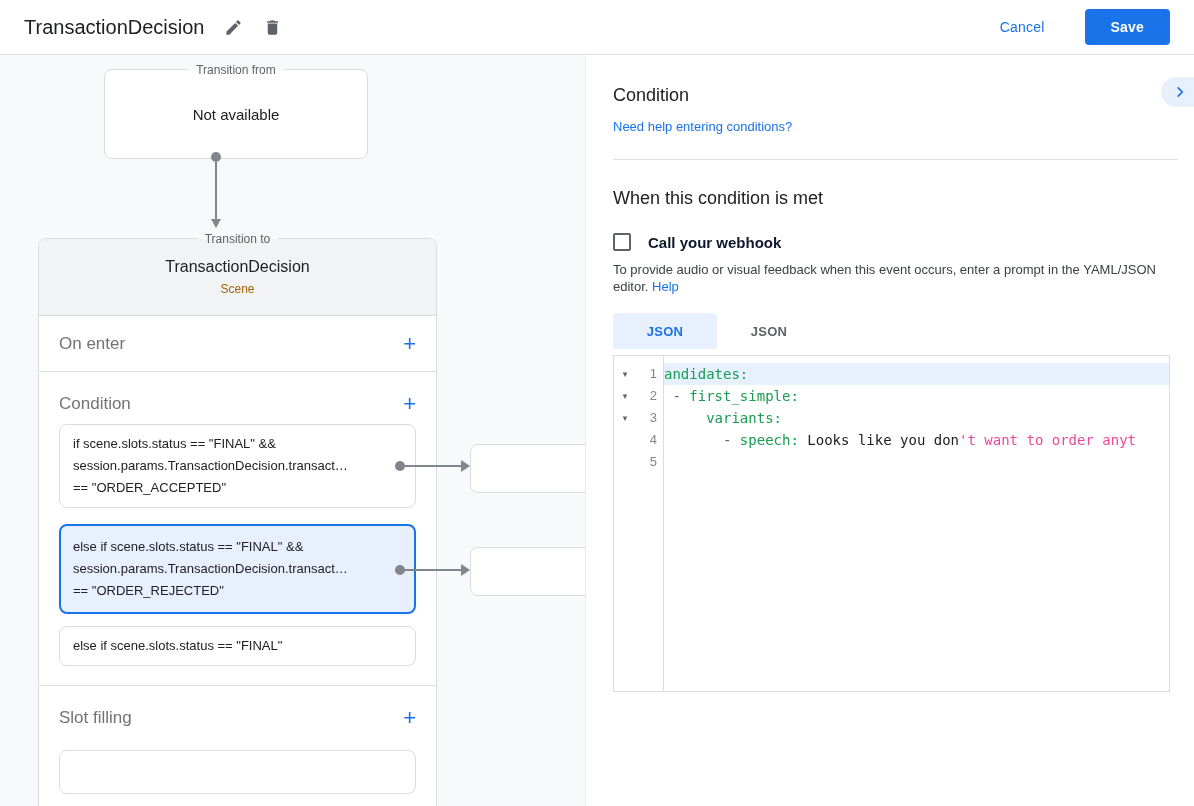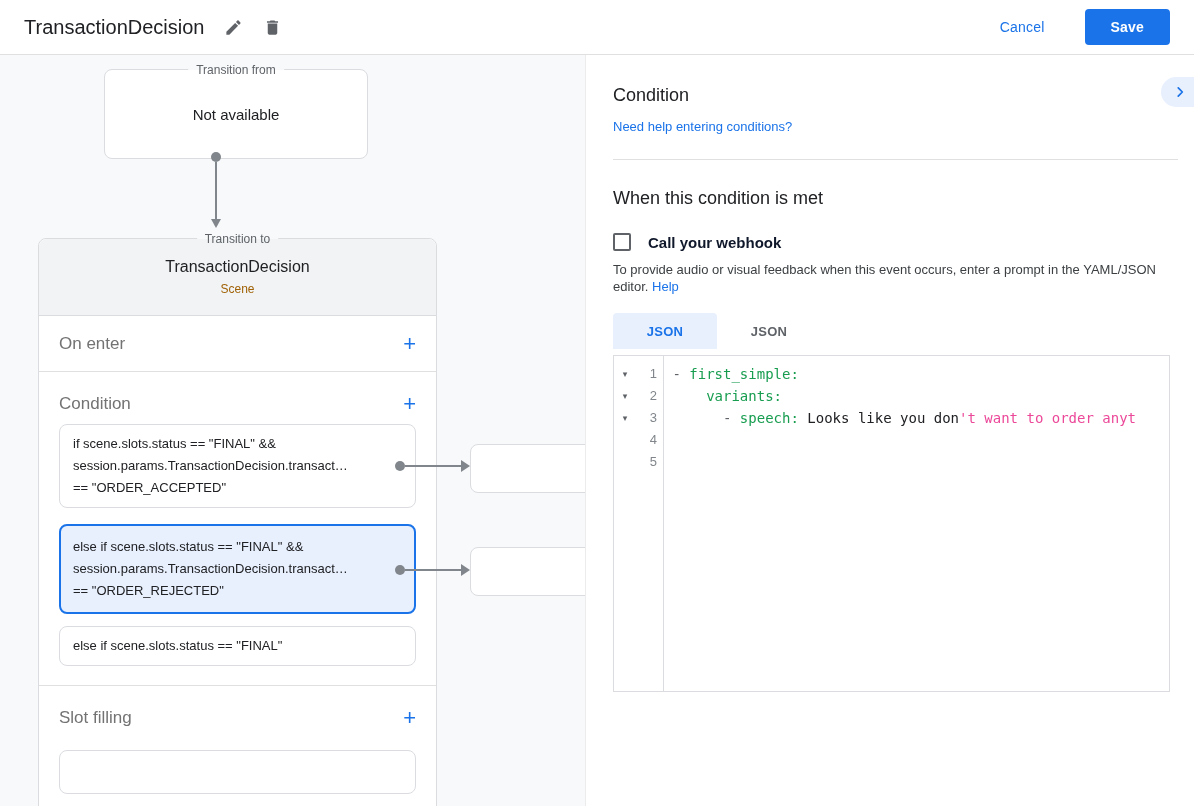--- a/index.html
+++ b/index.html
@@ -249,20 +249,21 @@
             <div class="gl">
               <span class="fold"></span>
               <span class="num">4</span>
             </div>
             <div class="gl">
               <span class="fold"></span>
               <span class="num">5</span>
             </div>
           </div>
         <div class="codearea">
+            <div class="cl act"><span class="tok-key">andidates:</span></div>
             <div class="cl"><span class="tok-meta"> - </span><span class="tok-key">first_simple:</span></div>
             <div class="cl"><span class="tok-meta">     </span><span class="tok-key">variants:</span></div>
             <div class="cl"><span class="tok-meta">       - </span><span class="tok-key">speech:</span><span class="tok-plain"> Looks like you don</span><span class="tok-string">'t want to order anyt</span></div>
             <div class="cl"></div>
           </div>
       </div>
     </section>
   </aside>
 </div>
 

